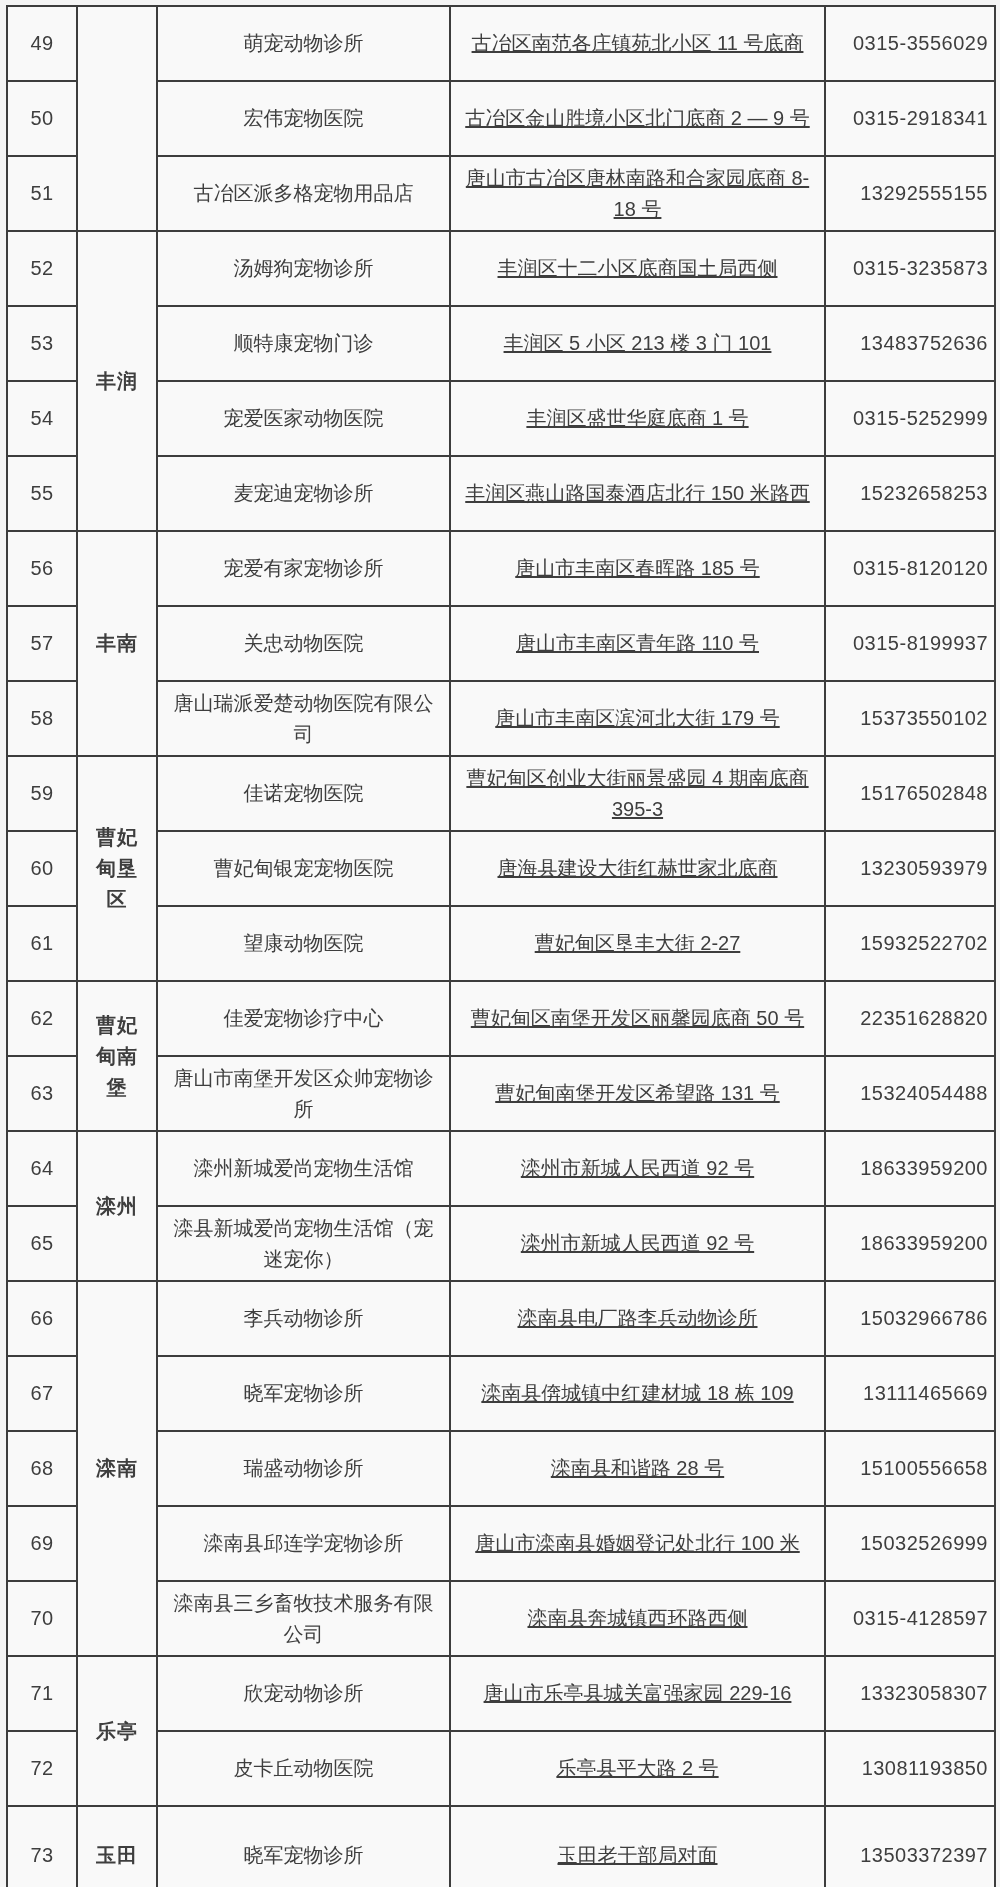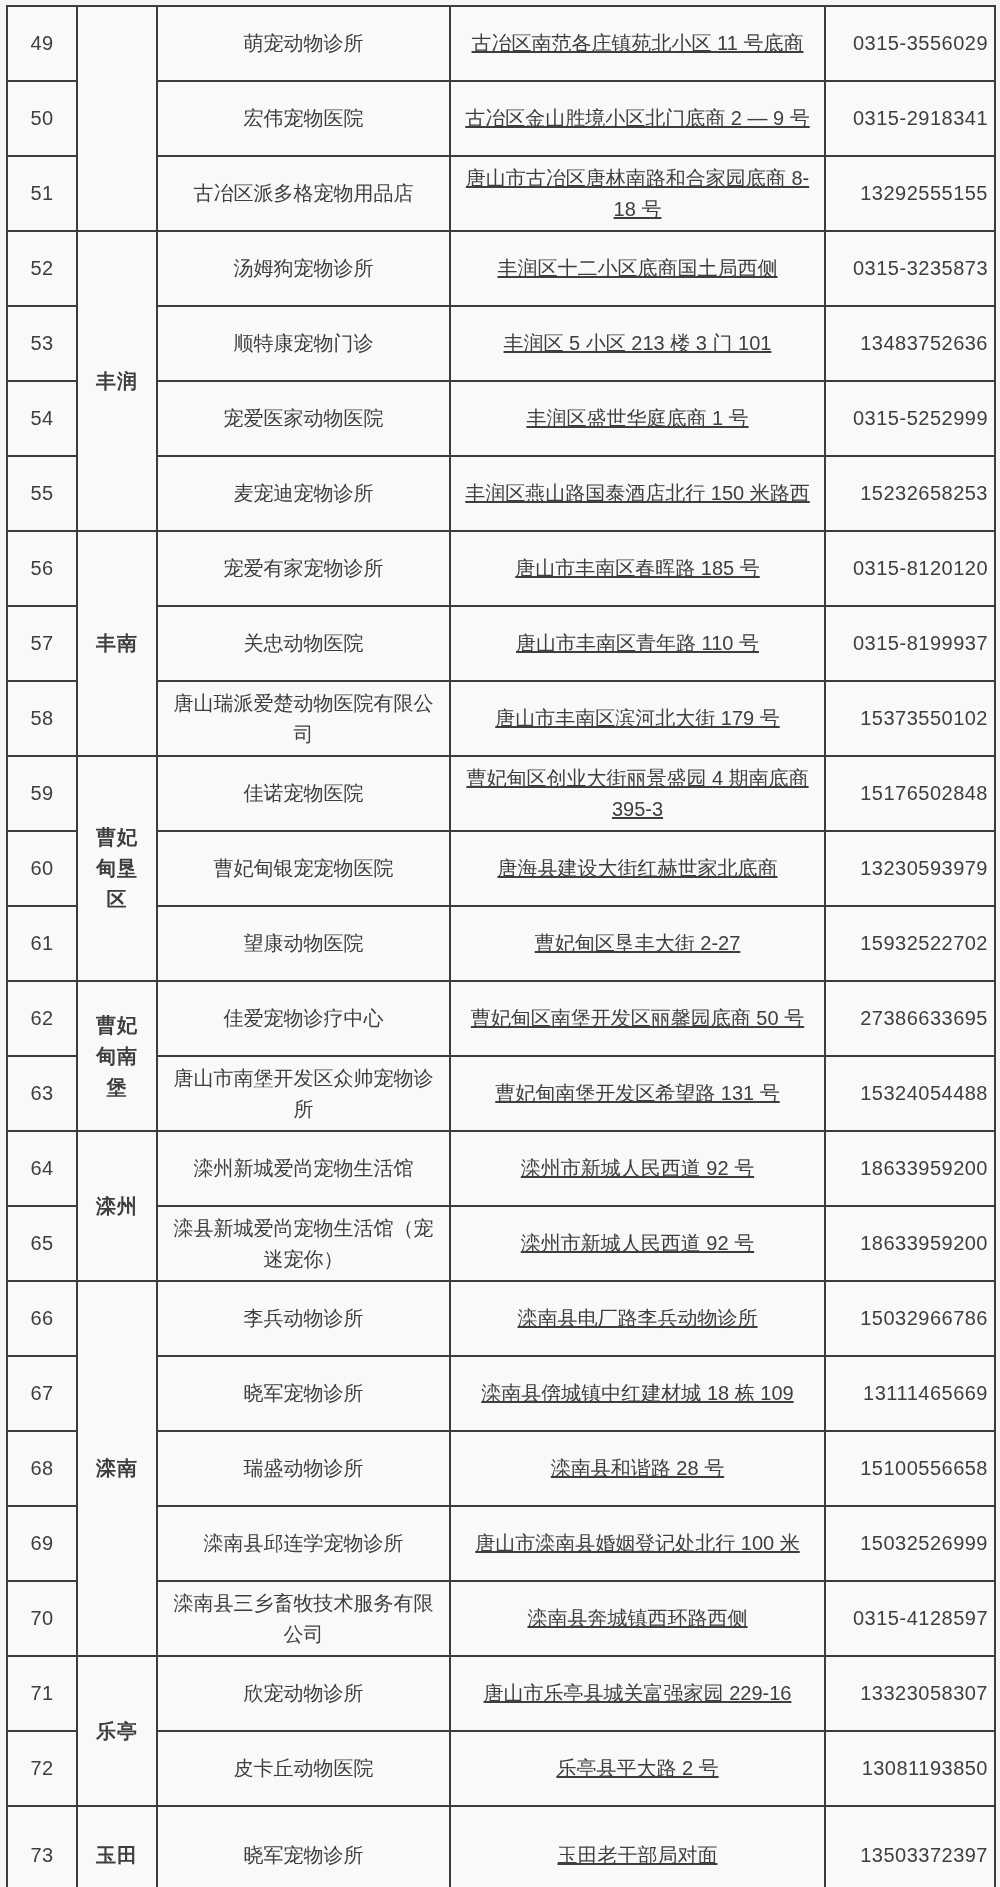--- a/index.html
+++ b/index.html
@@ -148,21 +148,21 @@
           <td class="cell-no">61</td>
           <td class="cell-name">望康动物医院</td>
           <td class="cell-address">曹妃甸区垦丰大街 2-27</td>
           <td class="cell-phone">15932522702</td>
         </tr>
         <tr>
           <td class="cell-no">62</td>
           <td class="cell-district" rowspan="2">曹妃甸南堡</td>
           <td class="cell-name">佳爱宠物诊疗中心</td>
           <td class="cell-address">曹妃甸区南堡开发区丽馨园底商 50 号</td>
-          <td class="cell-phone">27386633695</td>
+          <td class="cell-phone">22351628820</td>
         </tr>
         <tr>
           <td class="cell-no">63</td>
           <td class="cell-name">唐山市南堡开发区众帅宠物诊所</td>
           <td class="cell-address">曹妃甸南堡开发区希望路 131 号</td>
           <td class="cell-phone">15324054488</td>
         </tr>
         <tr>
           <td class="cell-no">64</td>
           <td class="cell-district" rowspan="2">滦州</td>

